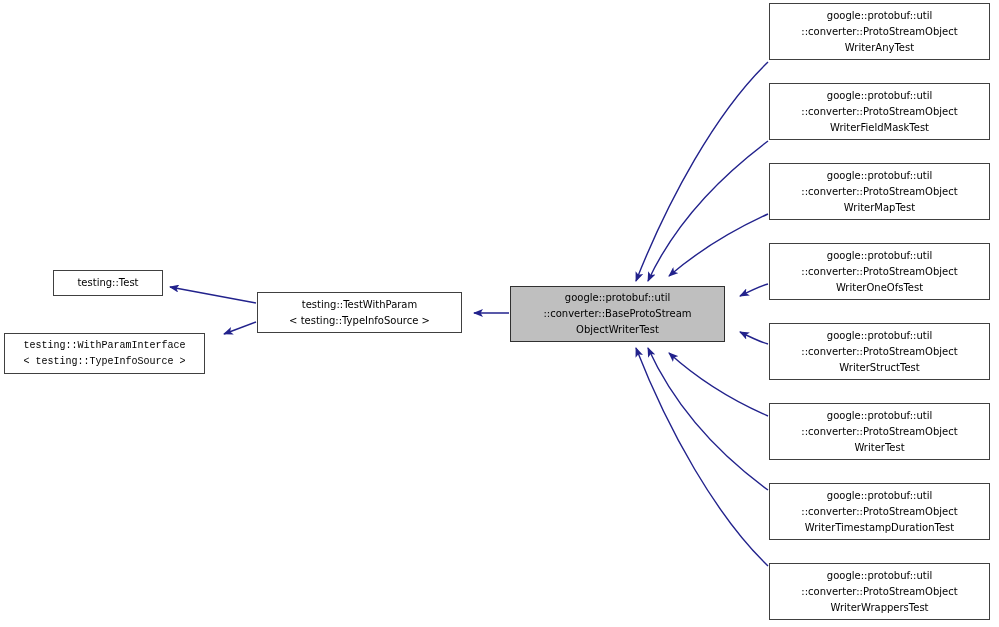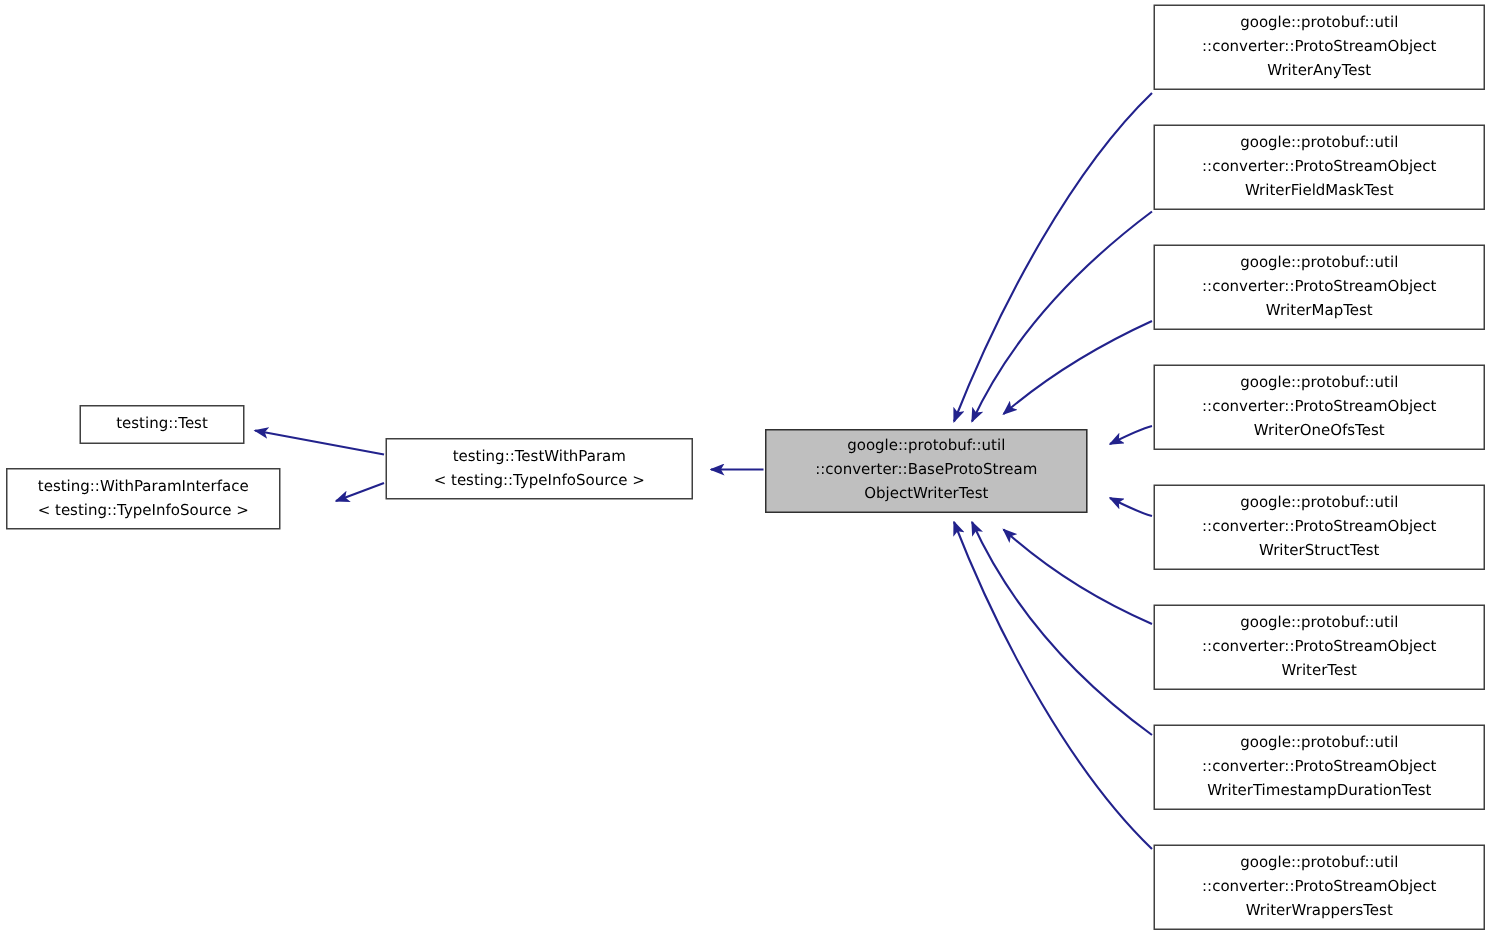--- a/index.html
+++ b/index.html
@@ -80,21 +80,21 @@
       <path d="M768,416 C722,396 690,372 669,353"></path>
       <path d="M768,490 C716,452 674,405 648,348"></path>
       <path d="M768,566 C716,516 668,430 636,348"></path>
     </g>
   </svg>
 
   <div class="node" style="left:53px; top:270px; width:110px; height:26px;">
     <span class="label">testing::Test</span>
   </div>
 
-  <div class="node" style="left:4px; top:312px; width:183px; height:41px;">
+  <div class="node" style="left:4px; top:333px; width:201px; height:41px;font-family:Liberation Mono, monospace;">
     <span class="label">testing::WithParamInterface
 &lt; testing::TypeInfoSource &gt;</span>
   </div>
 
   <div class="node" style="left:257px; top:292px; width:205px; height:41px;">
     <span class="label">testing::TestWithParam
 &lt; testing::TypeInfoSource &gt;</span>
   </div>
 
   <div class="node highlight" style="left:510px; top:286px; width:215px; height:56px;">

